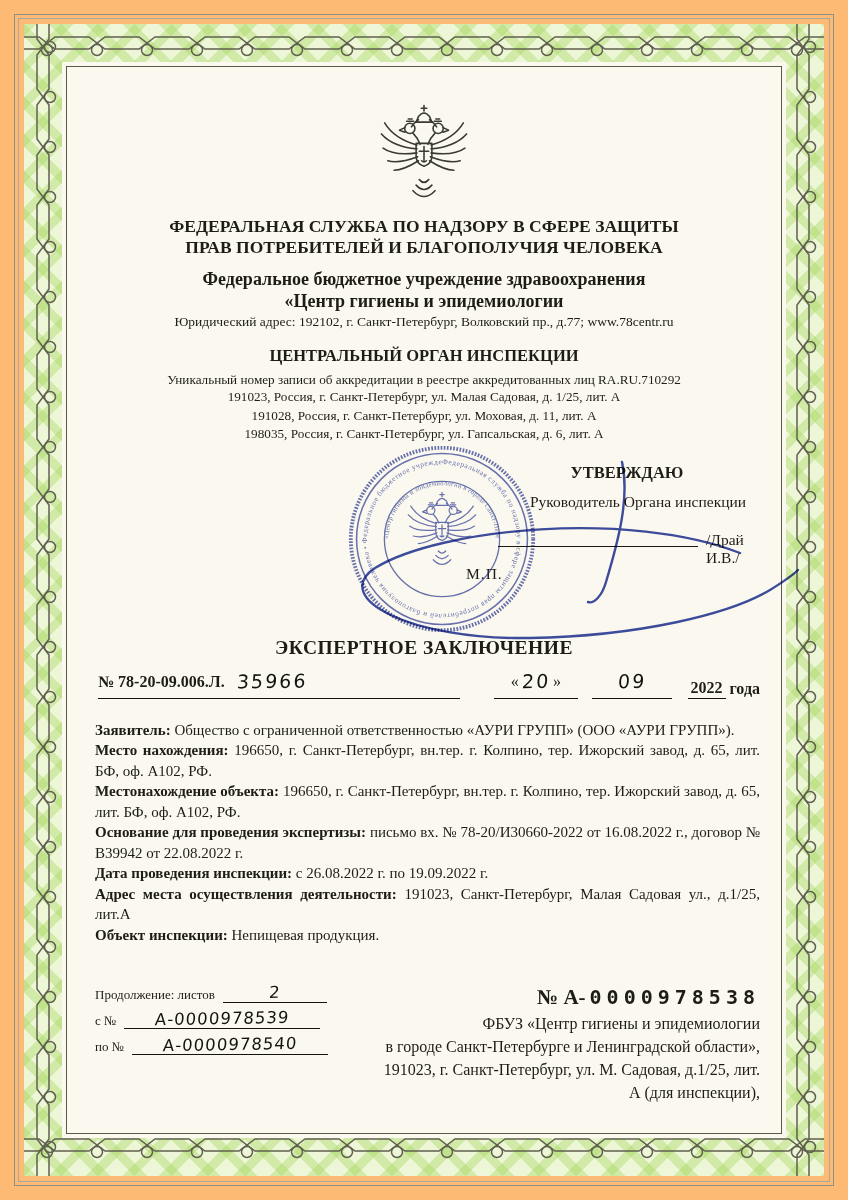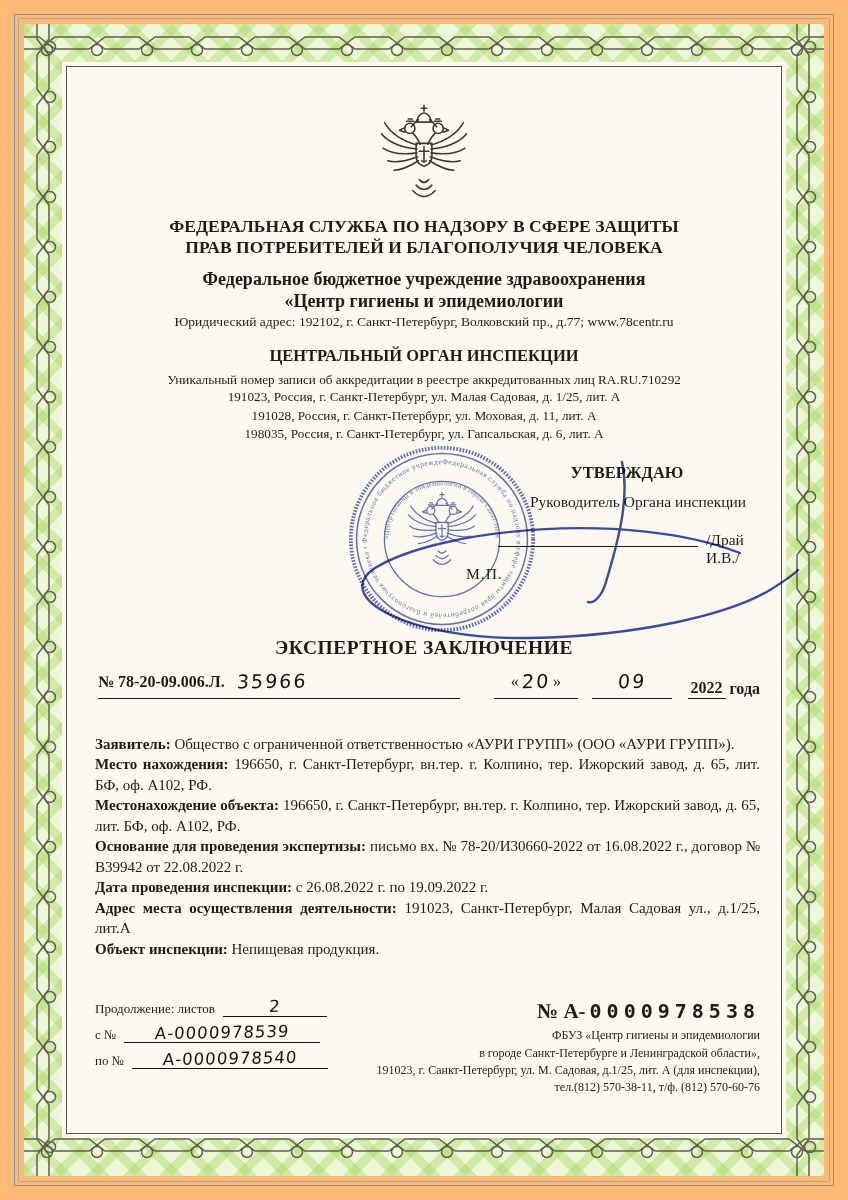--- a/index.html
+++ b/index.html
@@ -47,35 +47,35 @@
   .seg3{width:82px;justify-content:center;margin-left:14px;}
   .seg4{margin-left:16px;}
   .bold{font-weight:bold;}
   .hand{font-family:"DejaVu Sans",sans-serif;font-size:19px;letter-spacing:2px;color:#131310;
         transform:skewX(-5deg) rotate(-1deg);display:inline-block;line-height:1;}
   .hand-sm{font-size:16.5px;letter-spacing:1px;}
   .year-wrap{display:flex;align-items:flex-end;}
   .year-ul{border-bottom:1.7px solid #14130e;font-weight:bold;padding:0 3px 1px;}
   .year-suffix{font-weight:bold;padding:0 0 1px 4px;}
   
-  .body-text{margin:35px 18px 0 25px;}
+  .body-text{margin:21px 18px 0 25px;}
   .body-text p{margin:0;font-size:15px;line-height:20.5px;text-align:justify;}
   
   .footer{display:flex;margin:40px 18px 0 25px;}
   .f-left{width:280px;font-size:13px;}
   .f-left .row{display:flex;align-items:flex-end;margin-bottom:8px;}
   .uline{border-bottom:1.4px solid #14130e;text-align:center;padding-bottom:0;}
   .u1{width:104px;margin-left:8px;}
   .u2{width:196px;margin-left:8px;}
   .f-right{flex:1;text-align:right;}
   .big-num{display:flex;justify-content:flex-end;align-items:baseline;}
   .big-num .pre{font-weight:bold;font-size:21px;}
   .big-num .digits{font-family:"DejaVu Sans Mono",monospace;font-size:20px;font-weight:bold;
                    letter-spacing:5px;margin-left:4px;}
-  .f-org{font-size:12px;line-height:1.42;margin-top:3px;}
+  .f-org{font-size:16px;line-height:1.42;margin-top:3px;}
 </style>
 </head>
 <body>
 
 <div class="page">
 
   <div class="frame-outer"></div>
   <div class="band"></div>
   <svg class="band-loops" viewBox="0 0 800 1152" aria-hidden="true">
     <defs>
@@ -228,19 +228,18 @@
       </div>
       <div class="f-right">
         <div class="big-num">
           <span class="pre">№ А-</span>
           <span class="digits">0000978538</span>
         </div>
         <div class="f-org">
           <div>ФБУЗ «Центр гигиены и эпидемиологии</div>
           <div>в городе Санкт-Петербурге и Ленинградской области»,</div>
           <div>191023, г. Санкт-Петербург, ул. М. Садовая, д.1/25, лит. А (для инспекции),</div>
-          <div>тел.(812) 570-38-11, т/ф. (812) 570-60-76</div>
         </div>
       </div>
     </div>
 
   </div>
 </div>
 
 </body></html>

